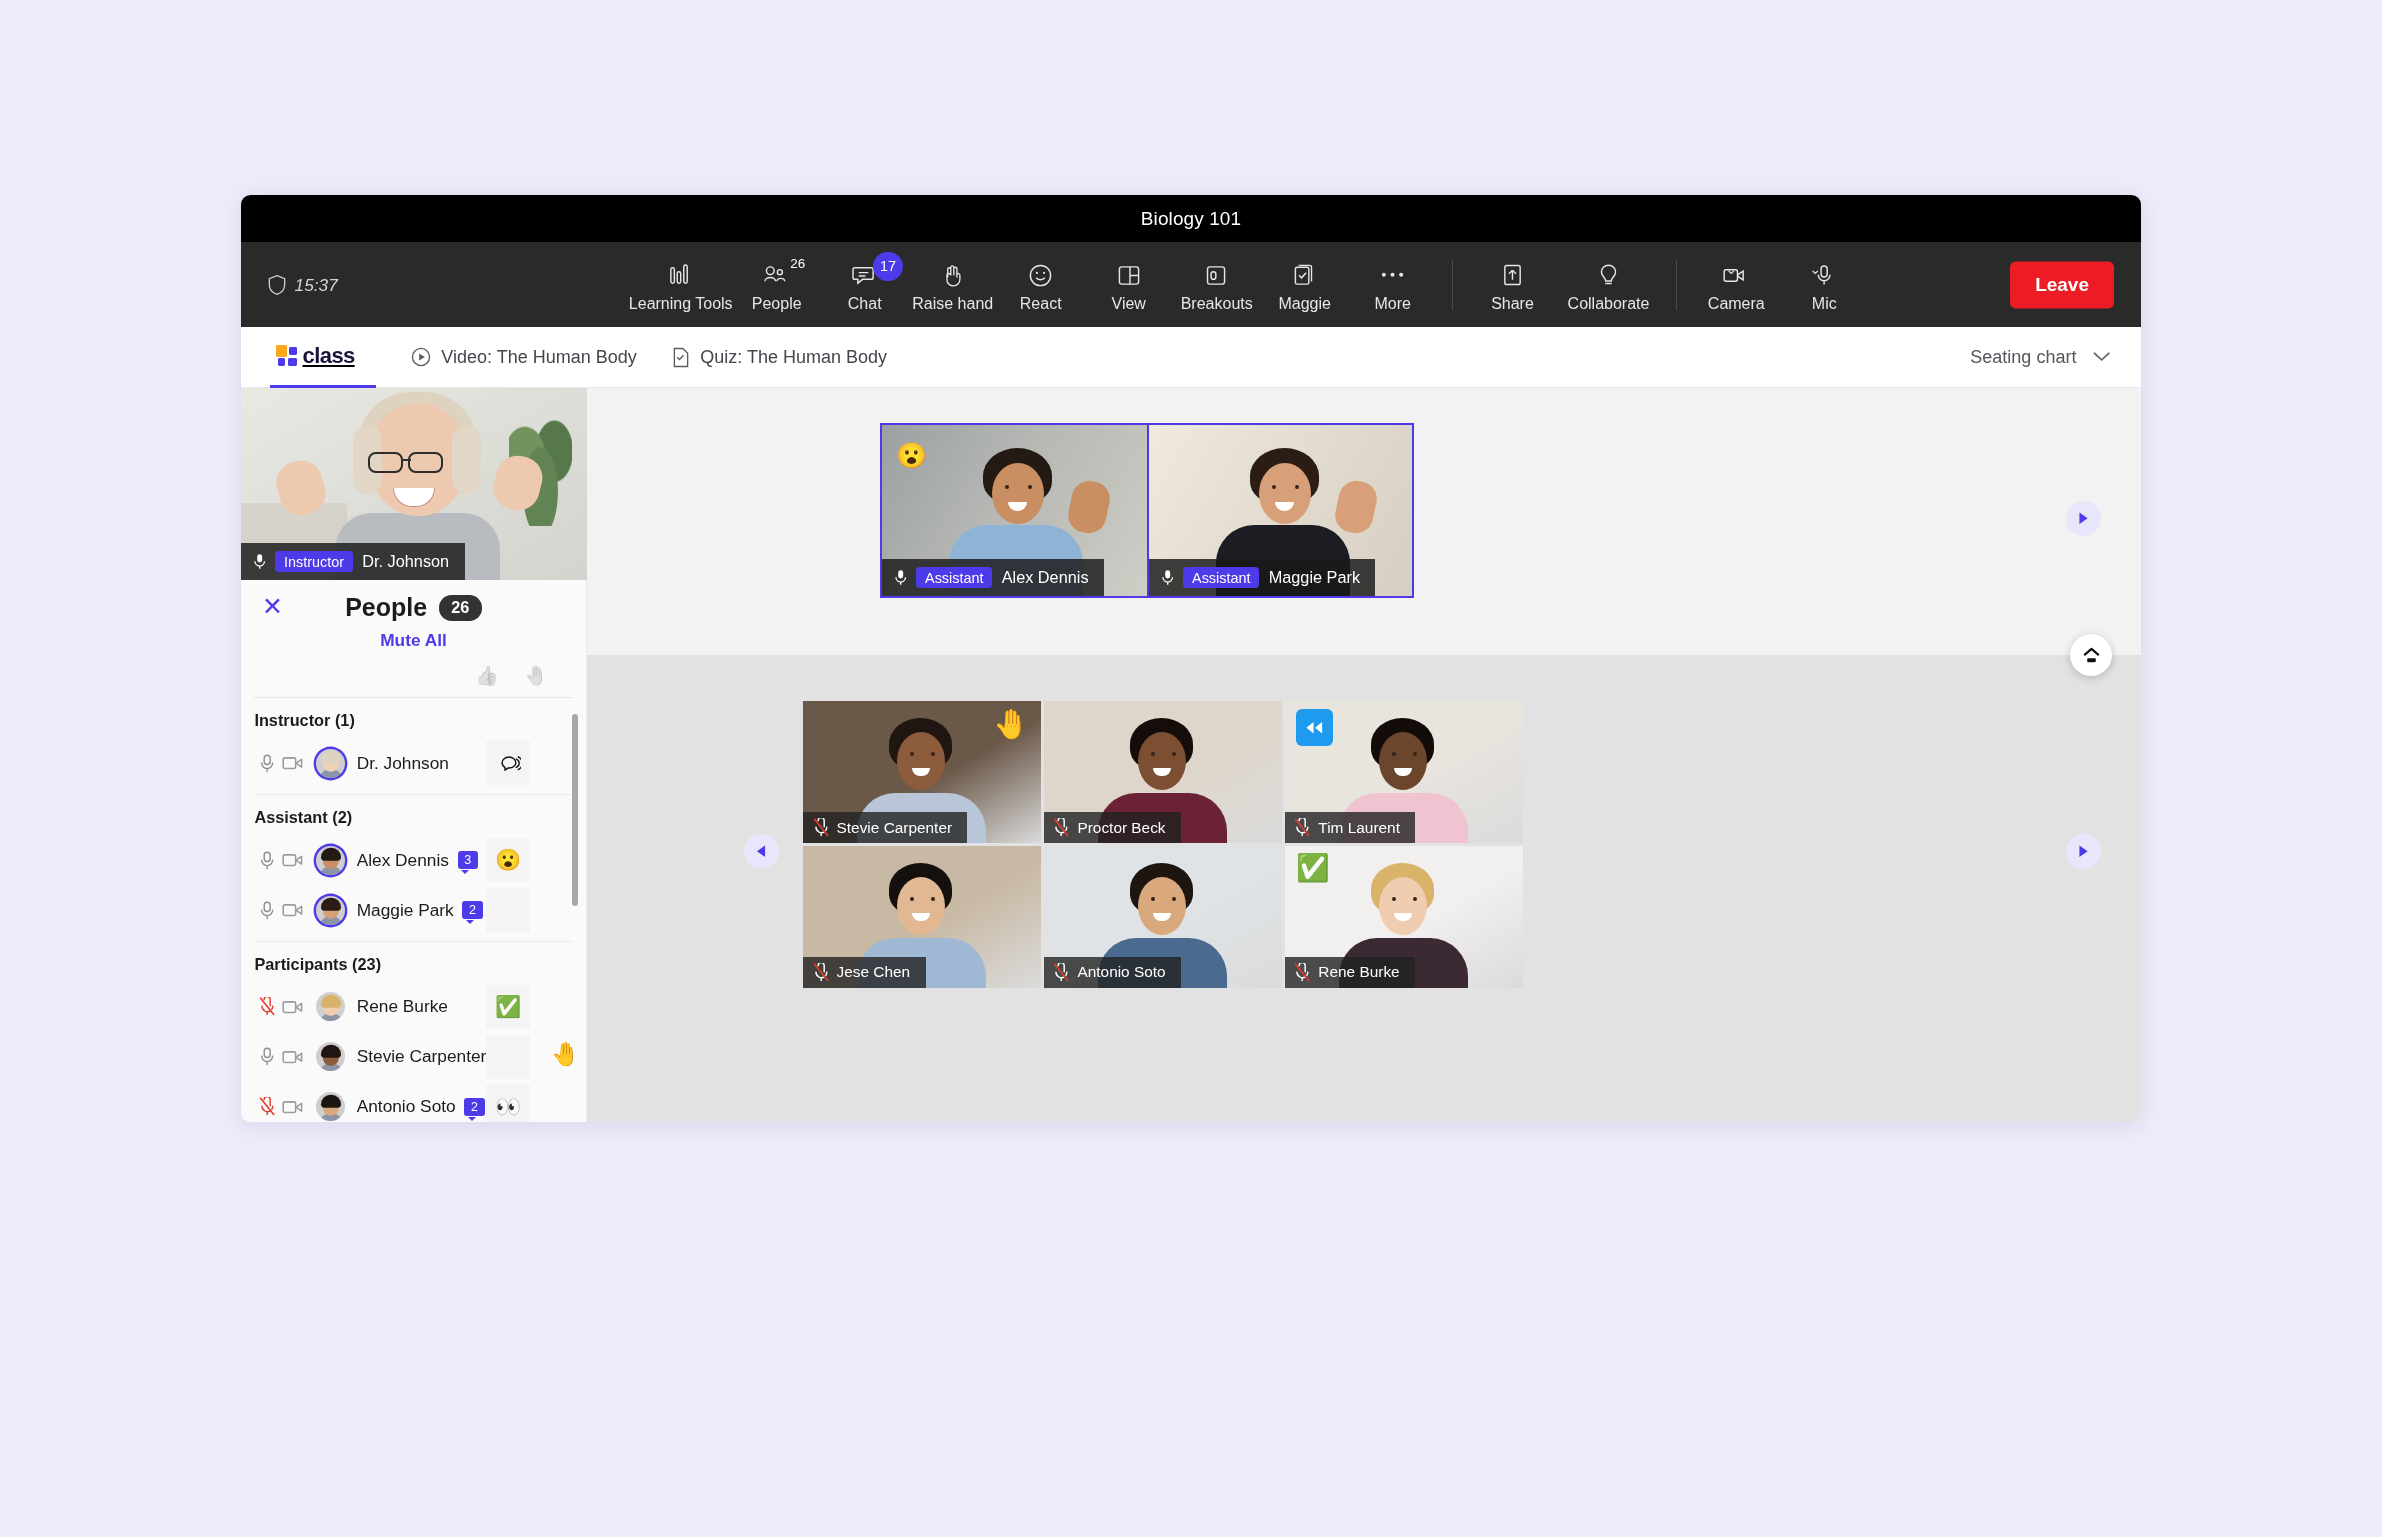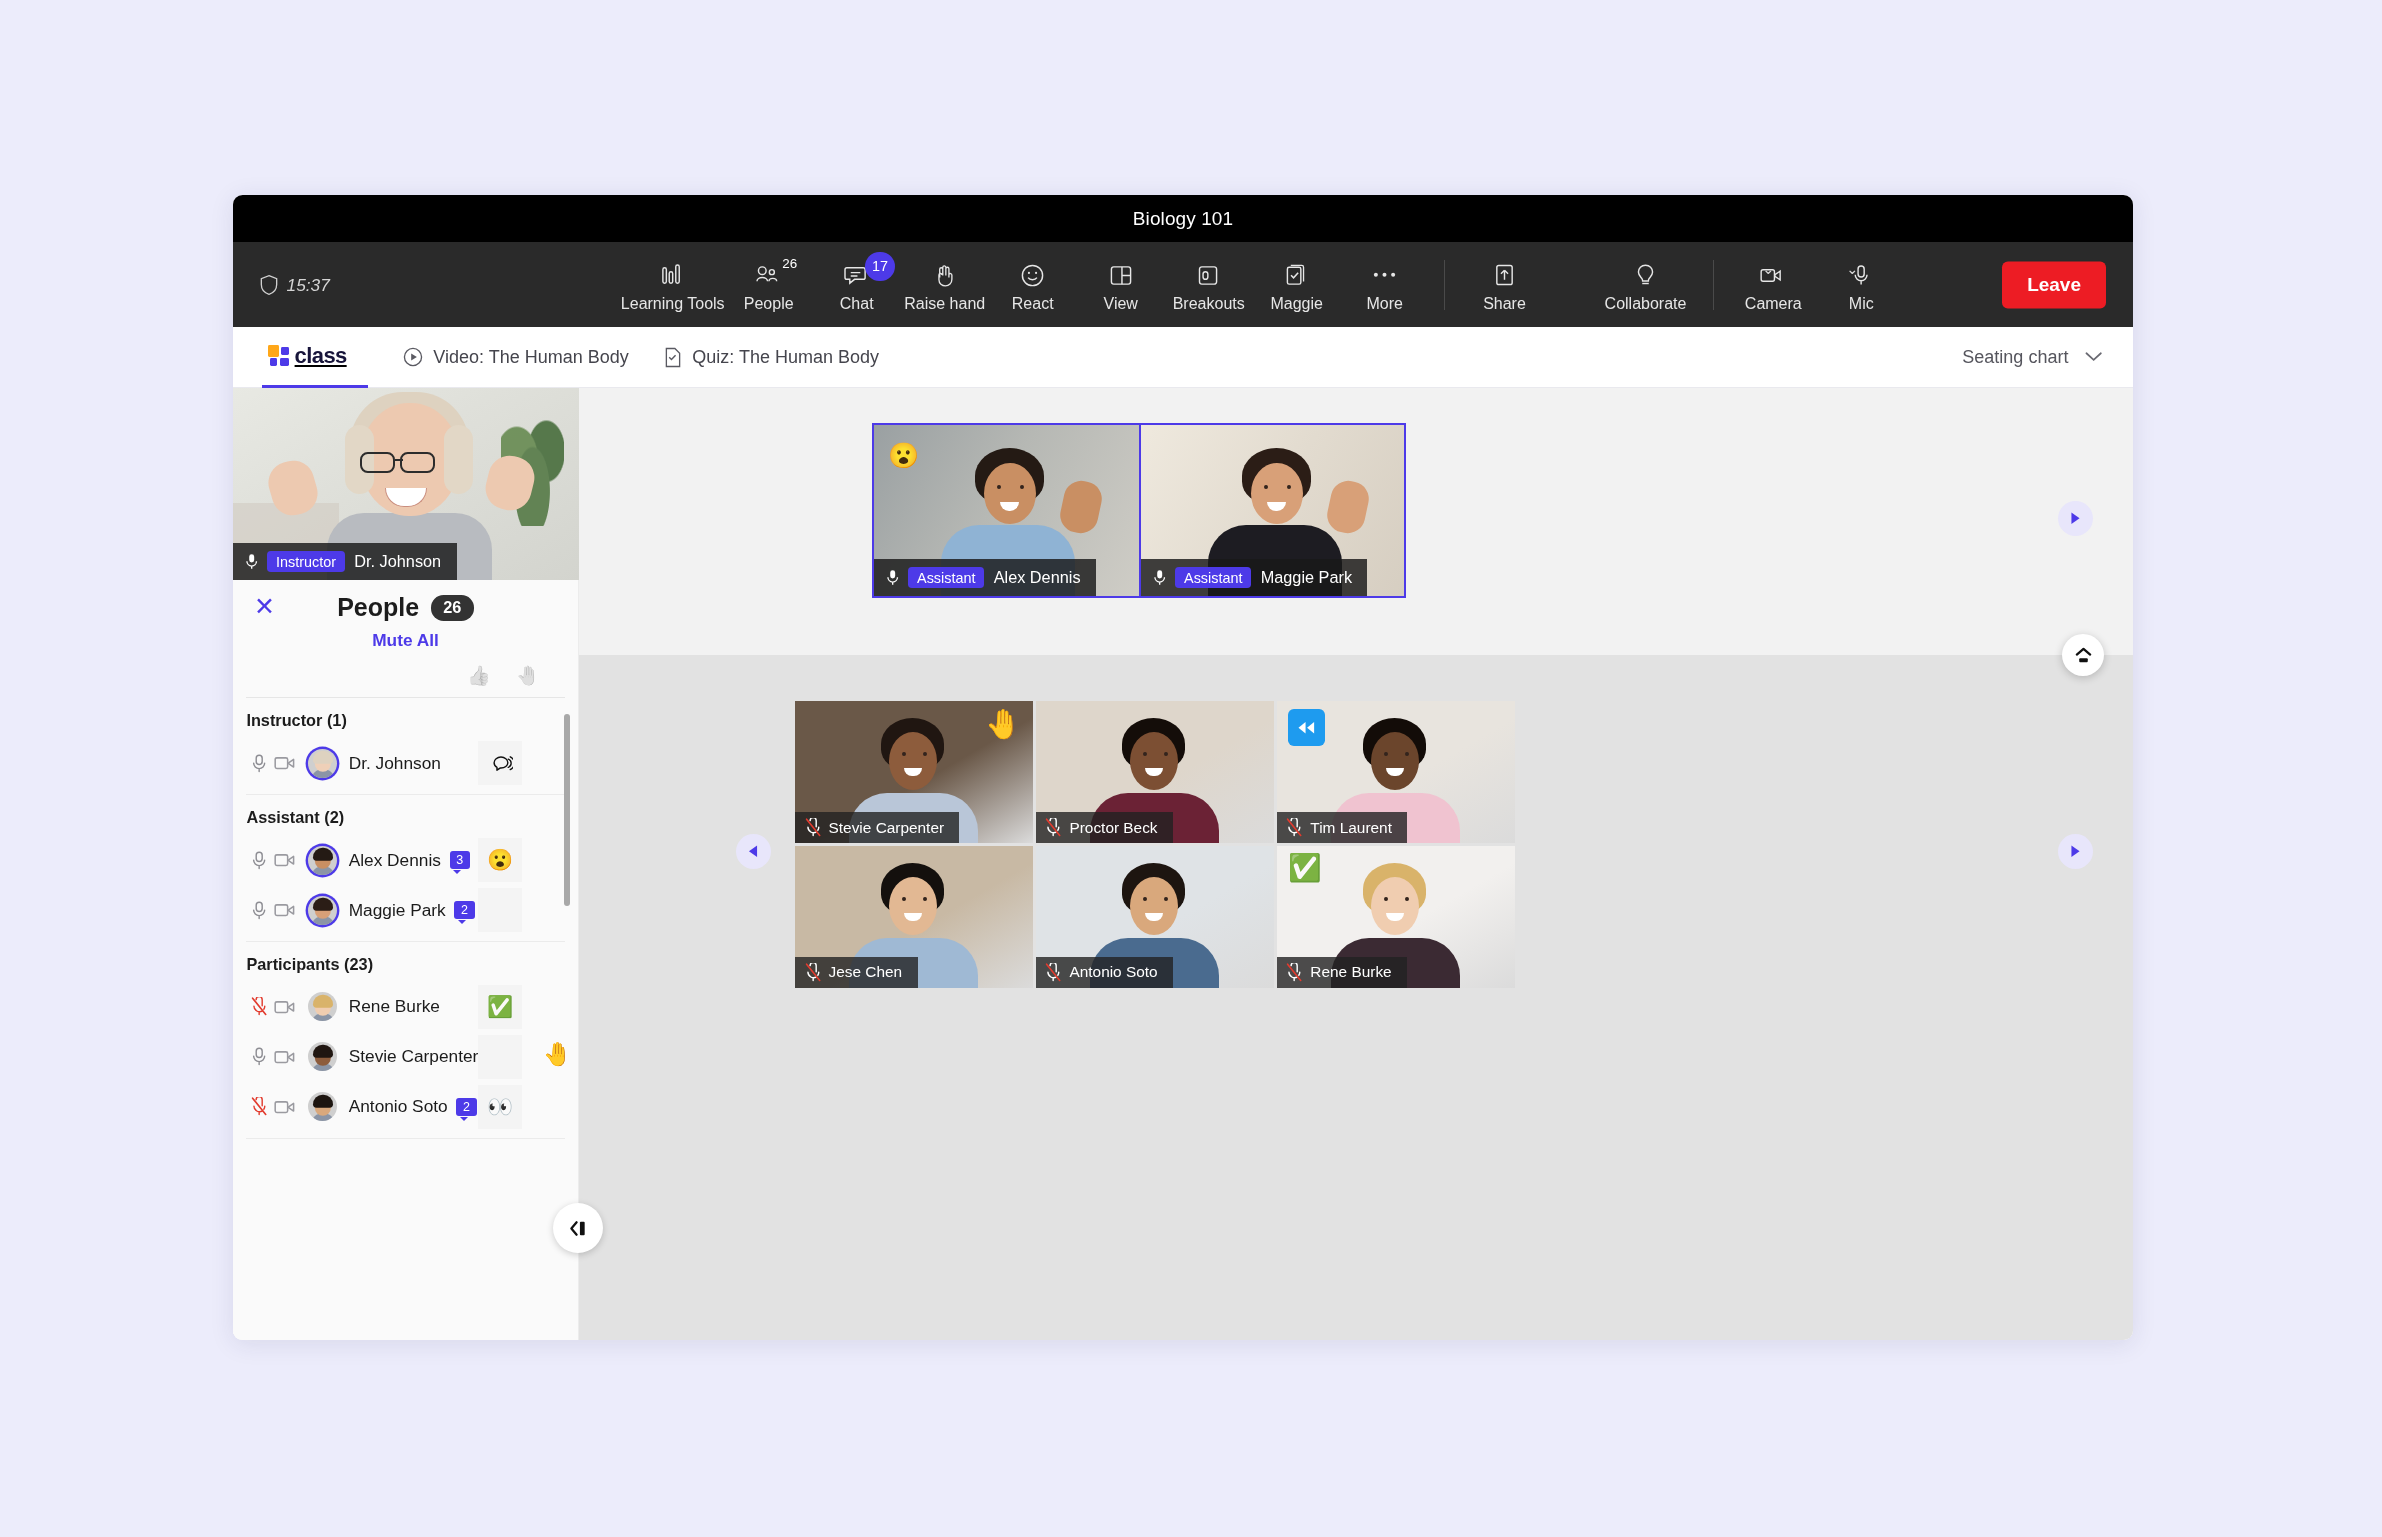--- a/index.html
+++ b/index.html
@@ -6,22 +6,22 @@
   html, body {
     width: 2383px; height: 1537px;
     background: #ececfb;
     font-family: "Liberation Sans", sans-serif;
     overflow: hidden;
   }
 
   
   #app-window {
     position: absolute;
-    left: 233px; top: 195px;
-    width: 1900px; height: 1145px;
+    left: 241px; top: 195px;
+    width: 1900px; height: 927px;
     border-radius: 9.6px;
     overflow: hidden;
     box-shadow: 0 3.8px 25px rgba(40,40,90,.10);
     background: #fff;
   }
 
   
   #title-bar {
     height: 47px; background: #000; color: #fff;
     display: flex; align-items: center; justify-content: center;
@@ -44,21 +44,21 @@
     margin: 0 auto; display: flex; align-items: center; gap: 0px;
     padding-left: 115px;
   }
   .tb-item {
     width: 88px; display: flex; flex-direction: column; align-items: center;
     gap: 4.8px; cursor: pointer; position: relative; padding-top: 3.8px;
   }
   .tb-item .tb-ico { height: 31px; display: flex; align-items: center; justify-content: center; position: relative; }
   .tb-item .tb-lbl { font-size: 16px; color: #e6e6e6; white-space: nowrap; }
   .tb-sep { width: 1px; height: 50px; background: #4a4a4a; margin: 0 15.4px; }
-  .tb-wide { width: 104px; margin-left: 45px; }
+  .tb-wide { width: 104px; }
 
   .badge-sup {
     position: absolute; top: -3.8px; left: 27px;
     font-size: 13.4px; color: #fff;
   }
   .badge-pill {
     position: absolute; top: -7.7px; left: 21px;
     min-width: 29px; height: 29px; border-radius: 14.4px;
     background: #4d3ae8; color: #fff; font-size: 14.4px;
     display: flex; align-items: center; justify-content: center;

